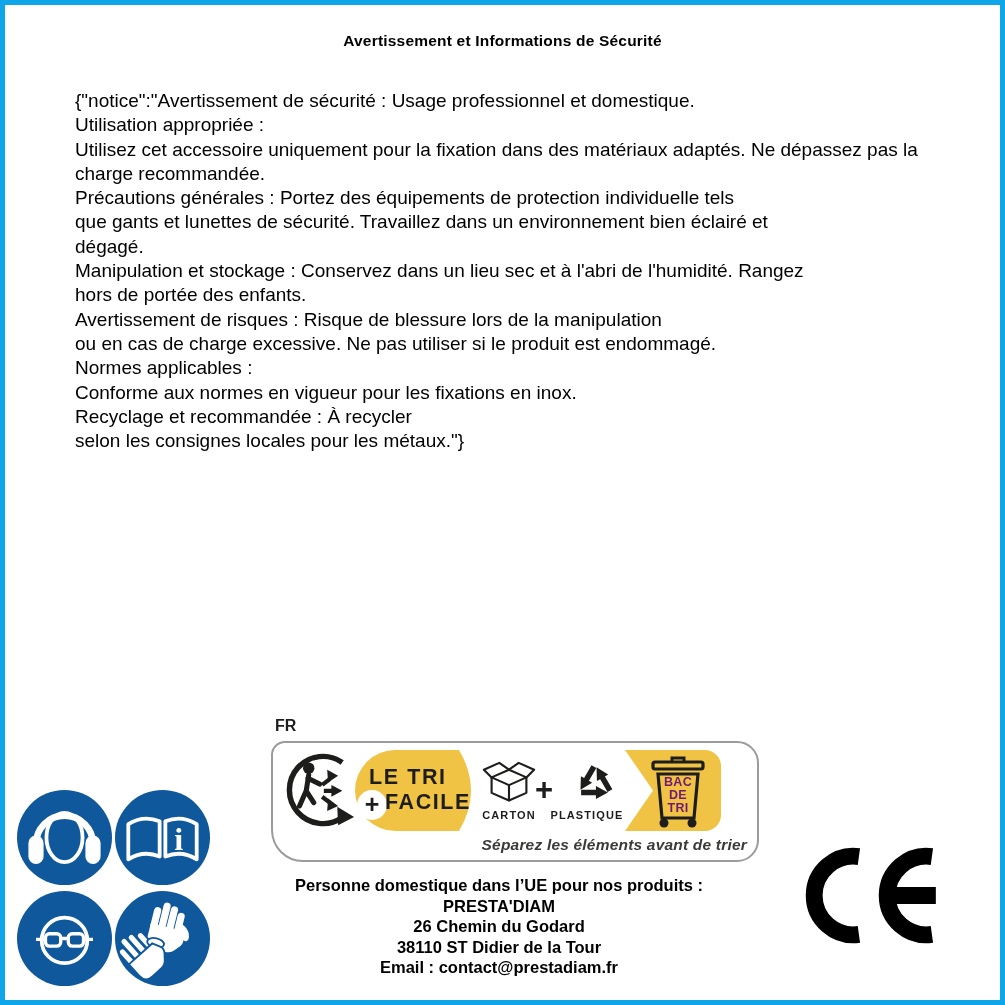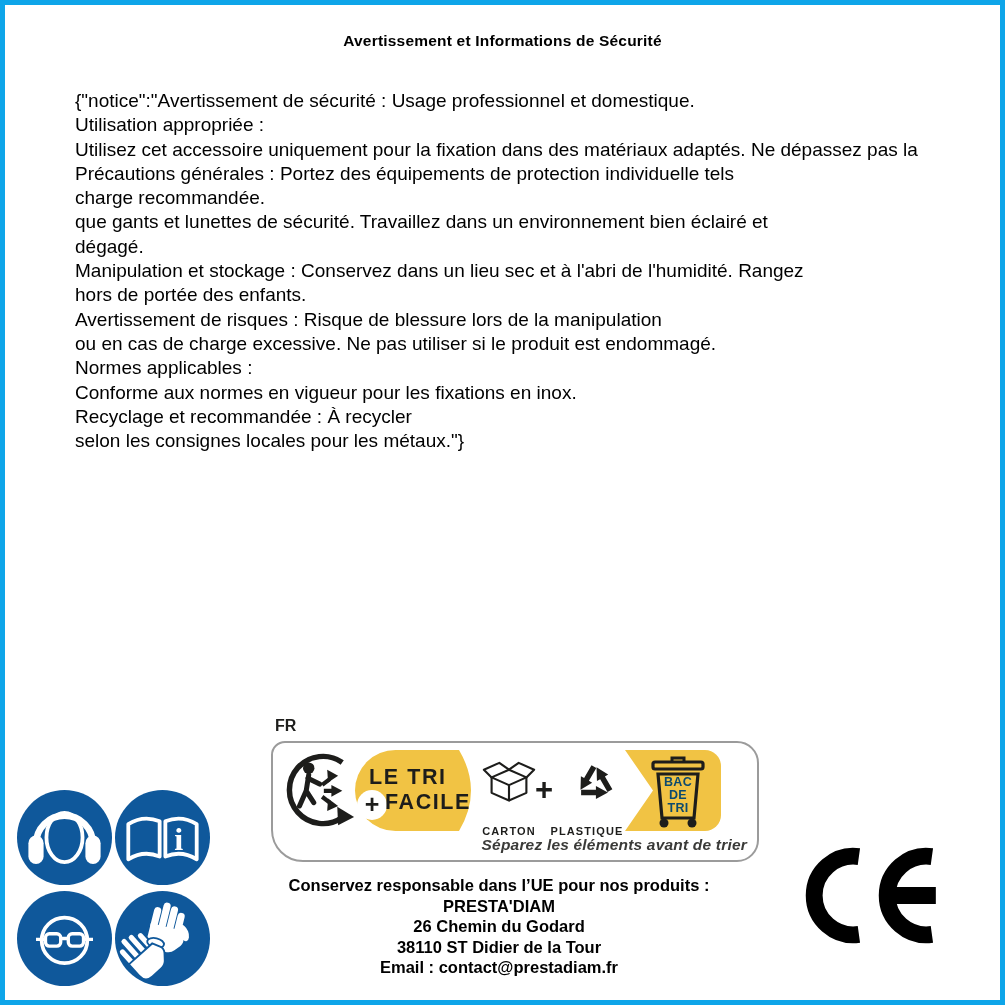--- a/index.html
+++ b/index.html
@@ -43,30 +43,30 @@
   .plus-circle{
     position:absolute;left:84px;top:47px;width:30px;height:30px;border-radius:50%;
     background:#fff;color:#1d1d1b;font-size:25px;font-weight:bold;
     text-align:center;line-height:29px;
   }
   .item-icon{position:absolute;}
   #carton-svg{left:207px;top:17px;width:58px;height:47px;}
   #recycle-svg{left:297px;top:18px;width:50px;height:46px;}
   .item-label{
     position:absolute;top:66px;font-size:11px;font-weight:bold;letter-spacing:1.1px;
-    text-align:center;color:#1d1d1b;margin-top:16px;
+    text-align:center;color:#1d1d1b;
   }
   #lbl-carton{left:195px;width:82px;}
   #lbl-plastique{left:271px;width:86px;}
   .plus-sep{position:absolute;left:262px;top:29px;font-size:31px;font-weight:bold;color:#1d1d1b;}
   .bin{position:absolute;left:377px;top:11px;width:56px;height:78px;}
   .bin svg{position:absolute;left:0;top:0;width:56px;height:78px;}
   .bintext{
     position:absolute;left:0;top:22px;width:56px;text-align:center;
-    font-size:12.5px;font-weight:bold;line-height:13.2px;color:#0c4a6e;letter-spacing:.3px;
+    font-size:12.5px;font-weight:bold;line-height:13.2px;color:#701a75;letter-spacing:.3px;
   }
   .bintext span{display:block;}
   .footnote{
     position:absolute;right:10px;top:93px;font-size:15.5px;font-style:italic;
     font-weight:bold;color:#3a3a38;letter-spacing:.2px;text-align:right;
   }
   
   .address{
     position:absolute;left:244px;top:870px;width:500px;text-align:center;
     font-weight:bold;font-size:16.5px;line-height:20.6px;color:#000;
@@ -79,22 +79,22 @@
 <body>
 
 <div class="page">
 
   <div class="title">Avertissement et Informations de Sécurité</div>
 
   <div class="notice">
     <div>{"notice":"Avertissement de sécurité : Usage professionnel et domestique.</div>
     <div>Utilisation appropriée :</div>
     <div>Utilisez cet accessoire uniquement pour la fixation dans des matériaux adaptés. Ne dépassez pas la</div>
+    <div>charge recommandée.</div>
     <div>Précautions générales : Portez des équipements de protection individuelle tels</div>
-    <div>charge recommandée.</div>
     <div>que gants et lunettes de sécurité. Travaillez dans un environnement bien éclairé et</div>
     <div>dégagé.</div>
     <div>Manipulation et stockage : Conservez dans un lieu sec et à l'abri de l'humidité. Rangez</div>
     <div>hors de portée des enfants.</div>
     <div>Avertissement de risques : Risque de blessure lors de la manipulation</div>
     <div>ou en cas de charge excessive. Ne pas utiliser si le produit est endommagé.</div>
     <div>Normes applicables :</div>
     <div>Conforme aux normes en vigueur pour les fixations en inox.</div>
     <div>Recyclage et recommandée : À recycler</div>
     <div>selon les consignes locales pour les métaux."}</div>
@@ -208,21 +208,21 @@
         <span>BAC</span>
         <span>DE</span>
         <span>TRI</span>
       </div>
     </div>
 
     <span class="footnote">Séparez les éléments avant de trier</span>
   </div>
 
   <div class="address">
-    <div>Conservez responsable dans l’UE pour nos produits :</div>
+    <div>Personne domestique dans l’UE pour nos produits :</div>
     <div>PRESTA'DIAM</div>
     <div>26 Chemin du Godard</div>
     <div>38110 ST Didier de la Tour</div>
     <div>Email : contact@prestadiam.fr</div>
   </div>
 
   <div class="ce" aria-label="CE">
     <svg viewBox="0 0 156 105">
       <path d="M60.8,10.9 A42,42 0 1 0 60.8,94.1" fill="none" stroke="#000" stroke-width="18"></path>
       <path d="M138.8,10.9 A42,42 0 1 0 138.8,94.1" fill="none" stroke="#000" stroke-width="18"></path>

